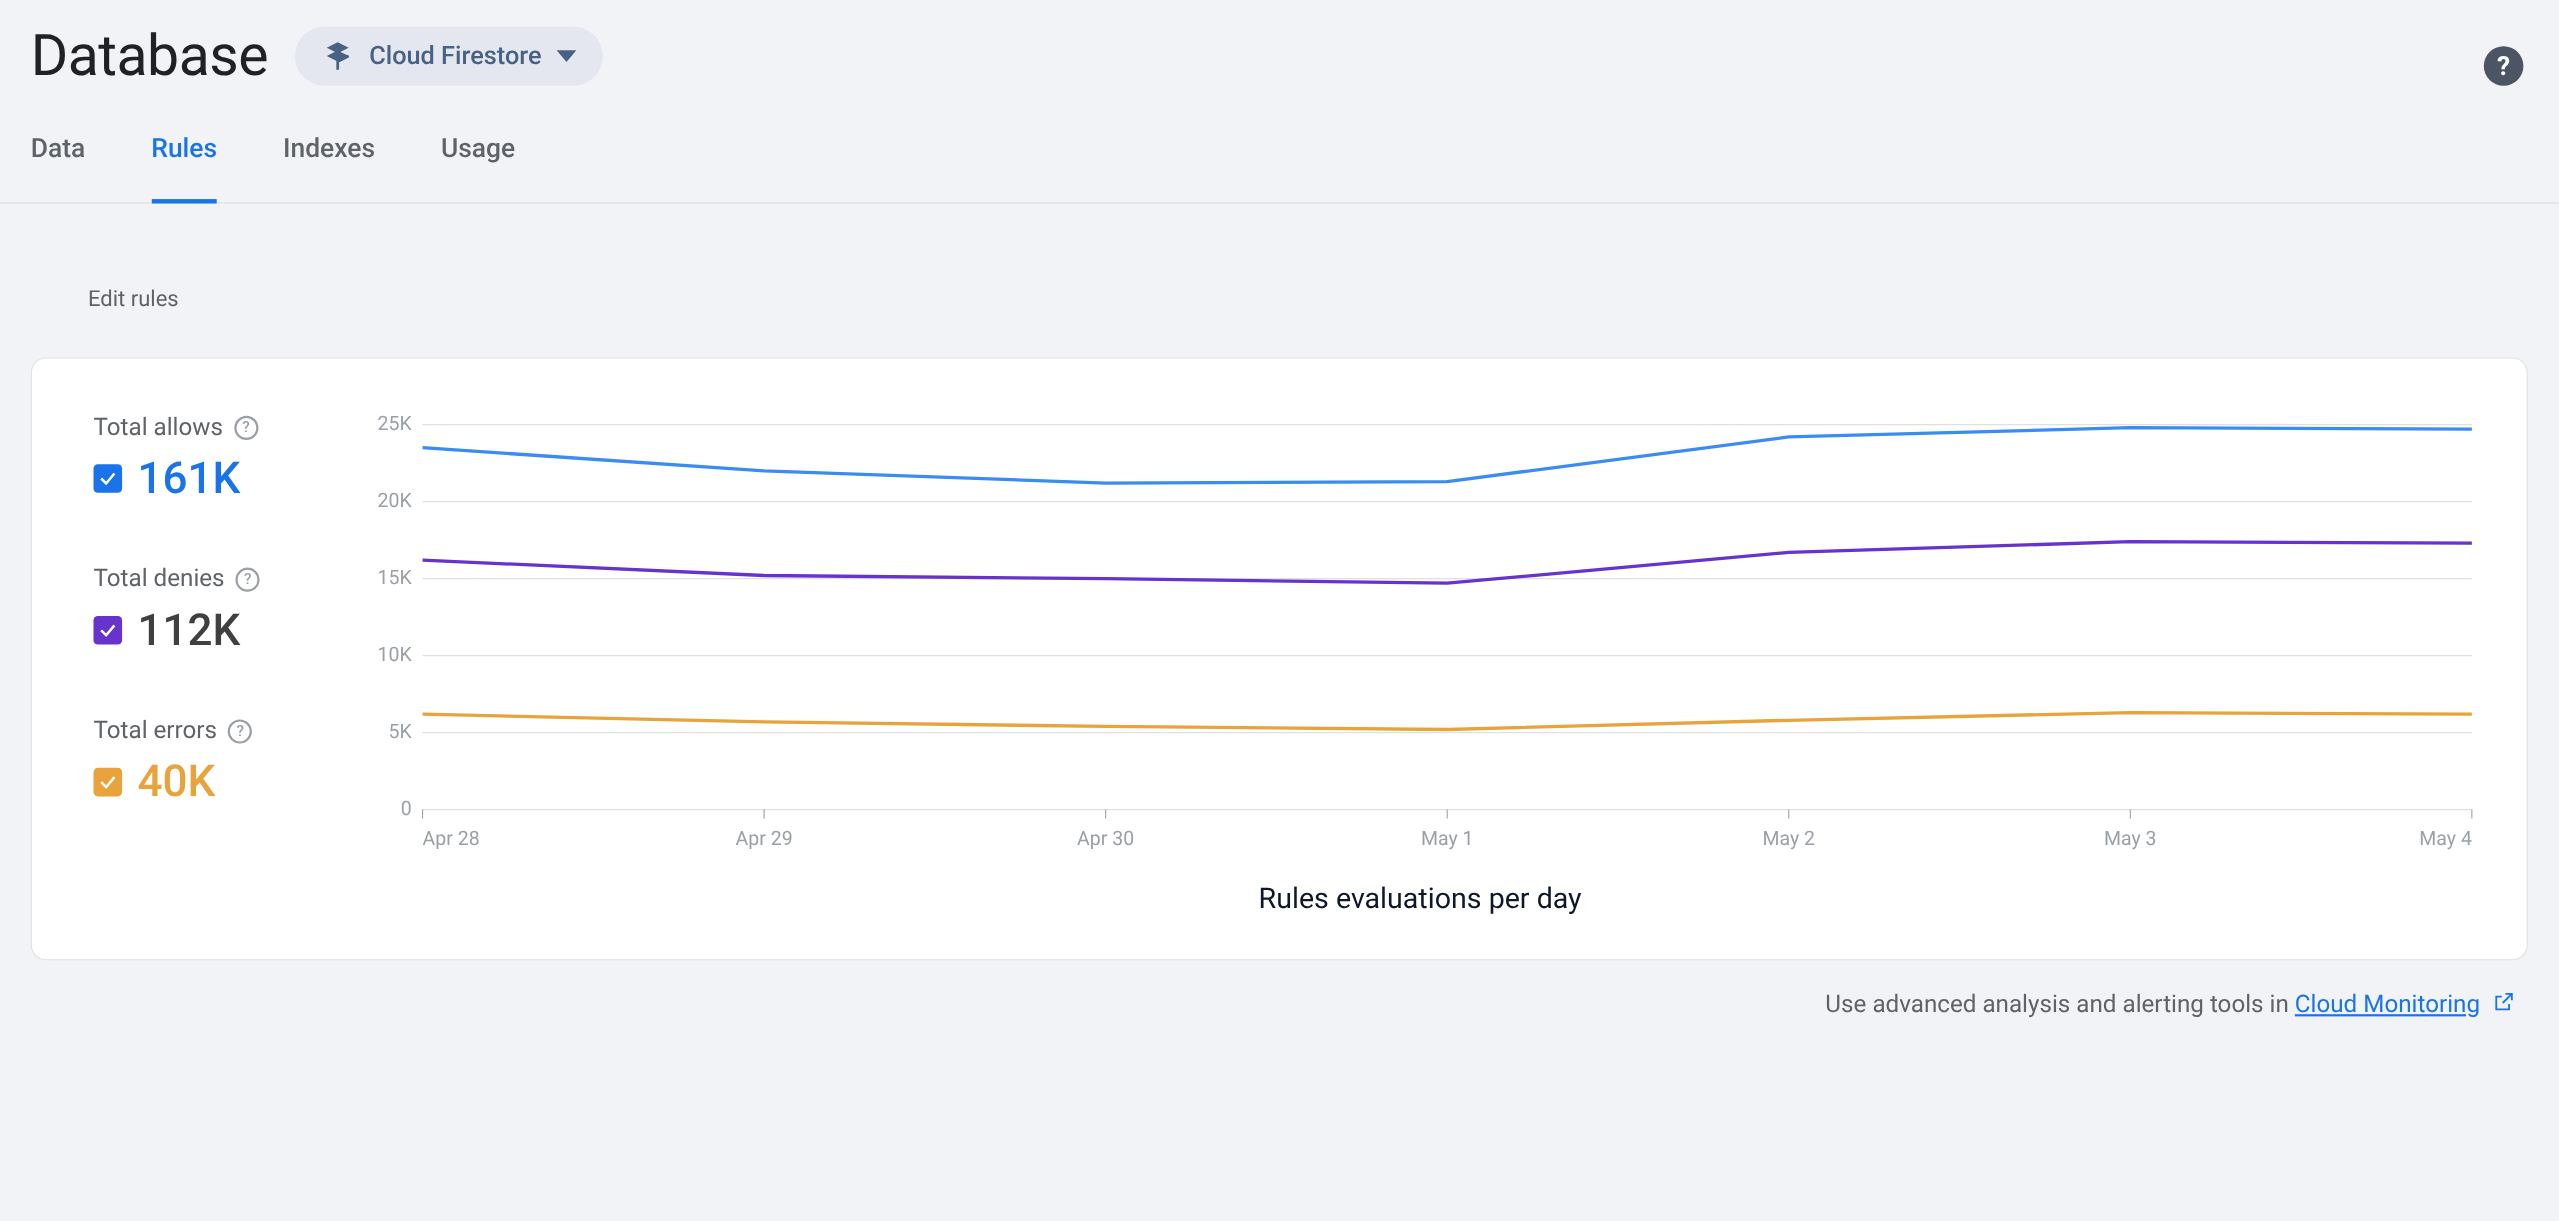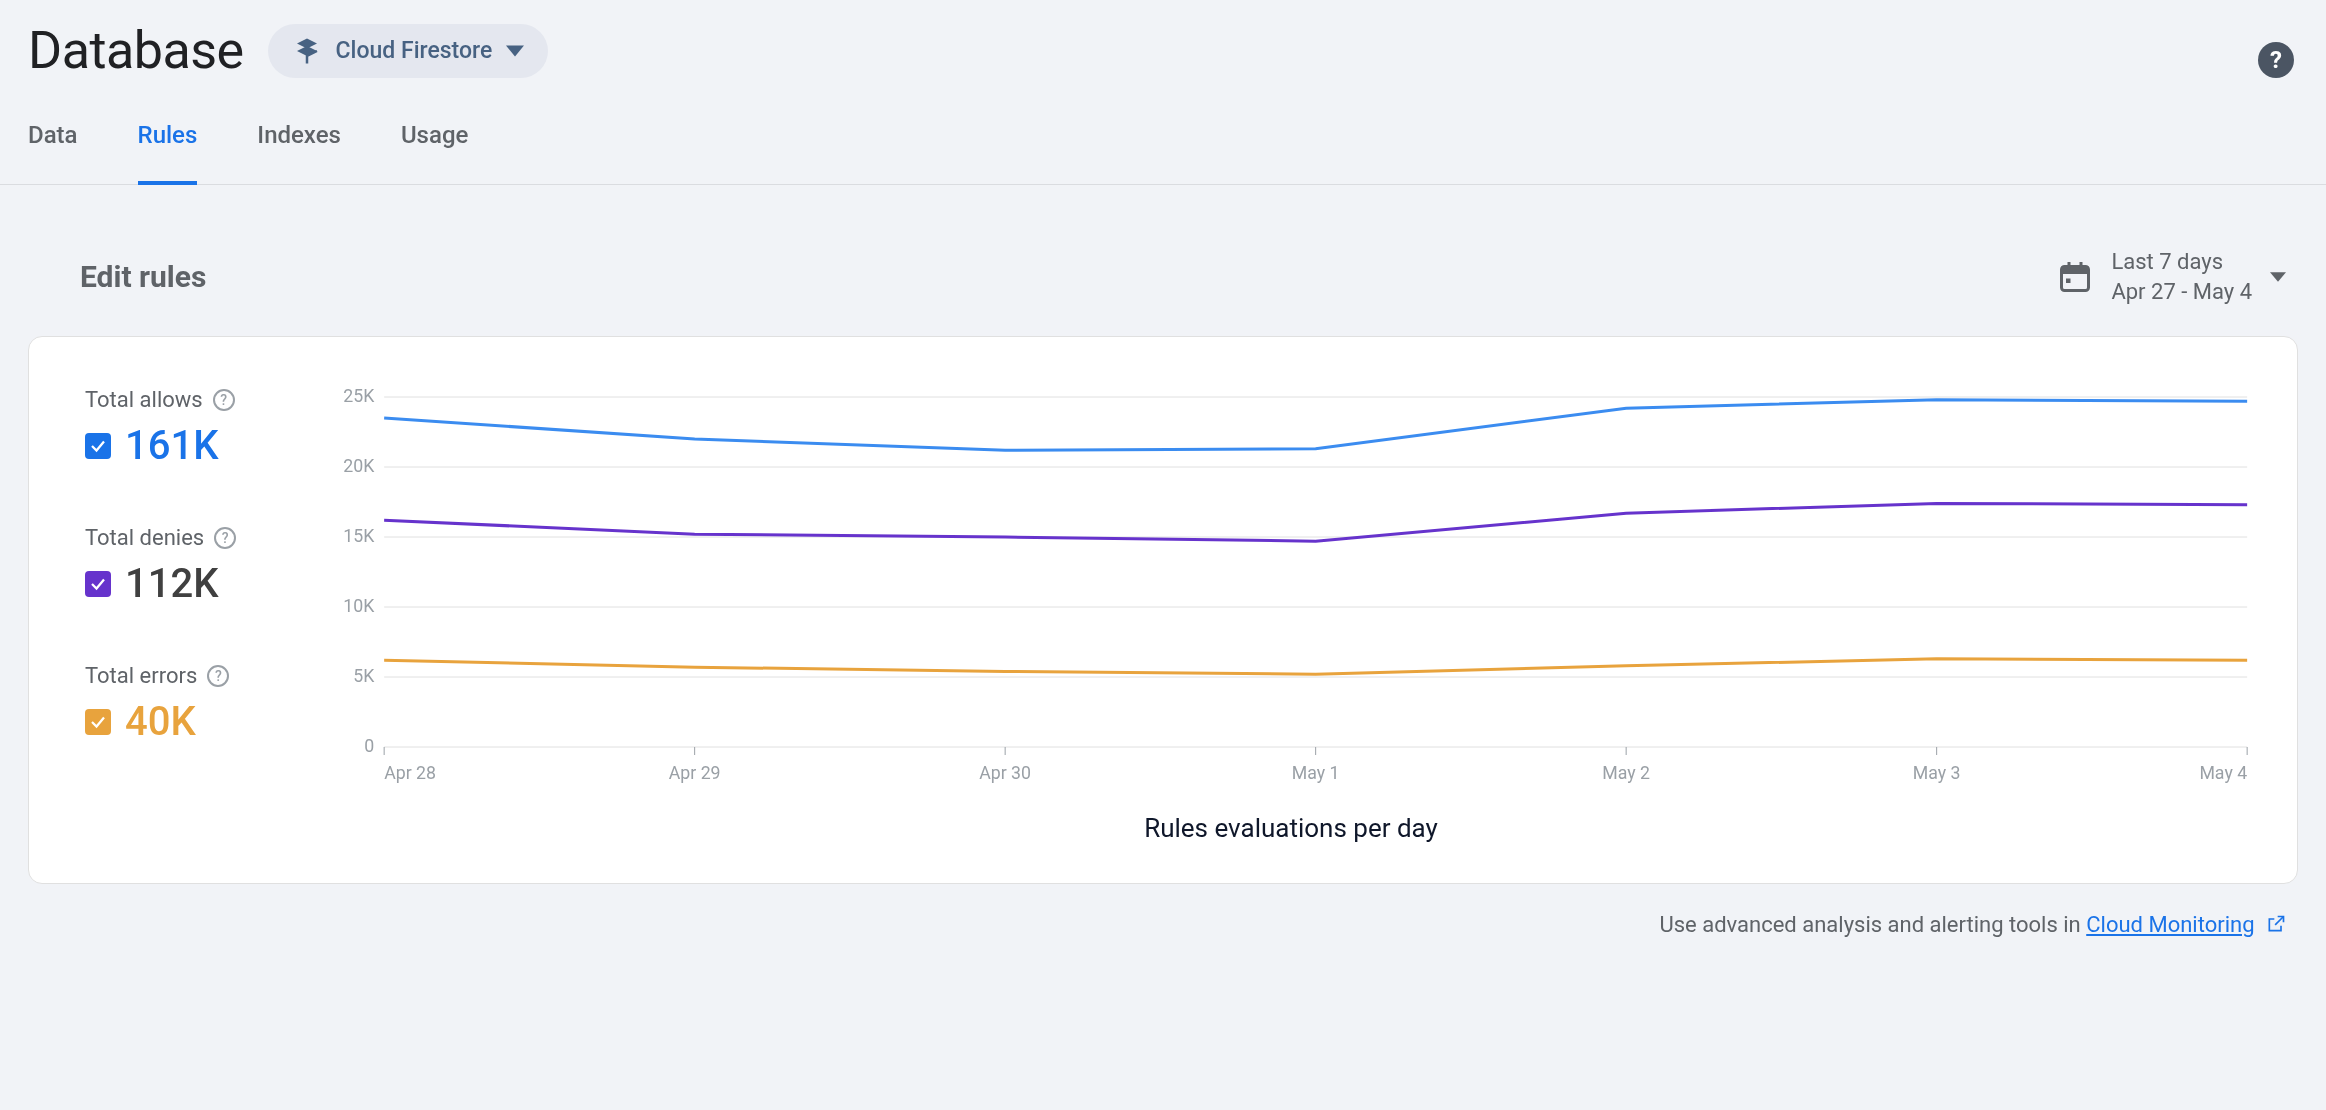--- a/index.html
+++ b/index.html
@@ -79,22 +79,22 @@
     display: flex;
     align-items: center;
     justify-content: space-between;
     padding: 60px 28px 28px 56px;
   }
   .subtabs {
     display: flex;
     gap: 8px;
   }
   .subtab {
-    font-size: 30px;
-    font-weight: 700;
+    font-size: 20px;
+    font-weight: 400;
     padding: 14px 24px;
     border-radius: 10px;
     cursor: pointer;
     color: #5f6368;
   }
   .subtab.active {
     background: #e8f0fe;
     color: #1a73e8;
   }
   .date-range {
@@ -208,40 +208,20 @@
 <div class="tabs-main">
   <div class="tab-main">Data</div>
   <div class="tab-main active">Rules</div>
   <div class="tab-main">Indexes</div>
   <div class="tab-main">Usage</div>
 </div>
 
 <div class="subheader">
   <div class="subtabs">
     <div class="subtab">Edit rules</div>
-  </div>
-  <div class="date-range">
-    <span class="cal-icon">
-      <svg width="36" height="36" viewBox="0 0 24 24" fill="#5f6368">
-        <rect x="3" y="5" width="18" height="16" rx="2" fill="none" stroke="#5f6368" stroke-width="2"></rect>
-        <rect x="3" y="5" width="18" height="5" fill="#5f6368"></rect>
-        <rect x="7" y="2" width="2" height="5" fill="#5f6368"></rect>
-        <rect x="15" y="2" width="2" height="5" fill="#5f6368"></rect>
-        <rect x="6" y="13" width="3" height="3" fill="#5f6368"></rect>
-      </svg>
-    </span>
-    <div class="date-range-text">
-      <div class="line1">Last 7 days</div>
-      <div class="line2">Apr 27 - May 4</div>
-    </div>
-    <span class="caret">
-      <svg width="16" height="16" viewBox="0 0 10 6">
-          <path d="M0 0 L5 6 L10 0 Z" fill="#5f6368"></path>
-        </svg>
-    </span>
   </div>
 </div>
 
 <div class="card">
   <div class="legend-col">
 
     <div class="legend-item">
       <div class="legend-label-row">
         <span>Total allows</span>
         <span class="legend-q">?</span>

